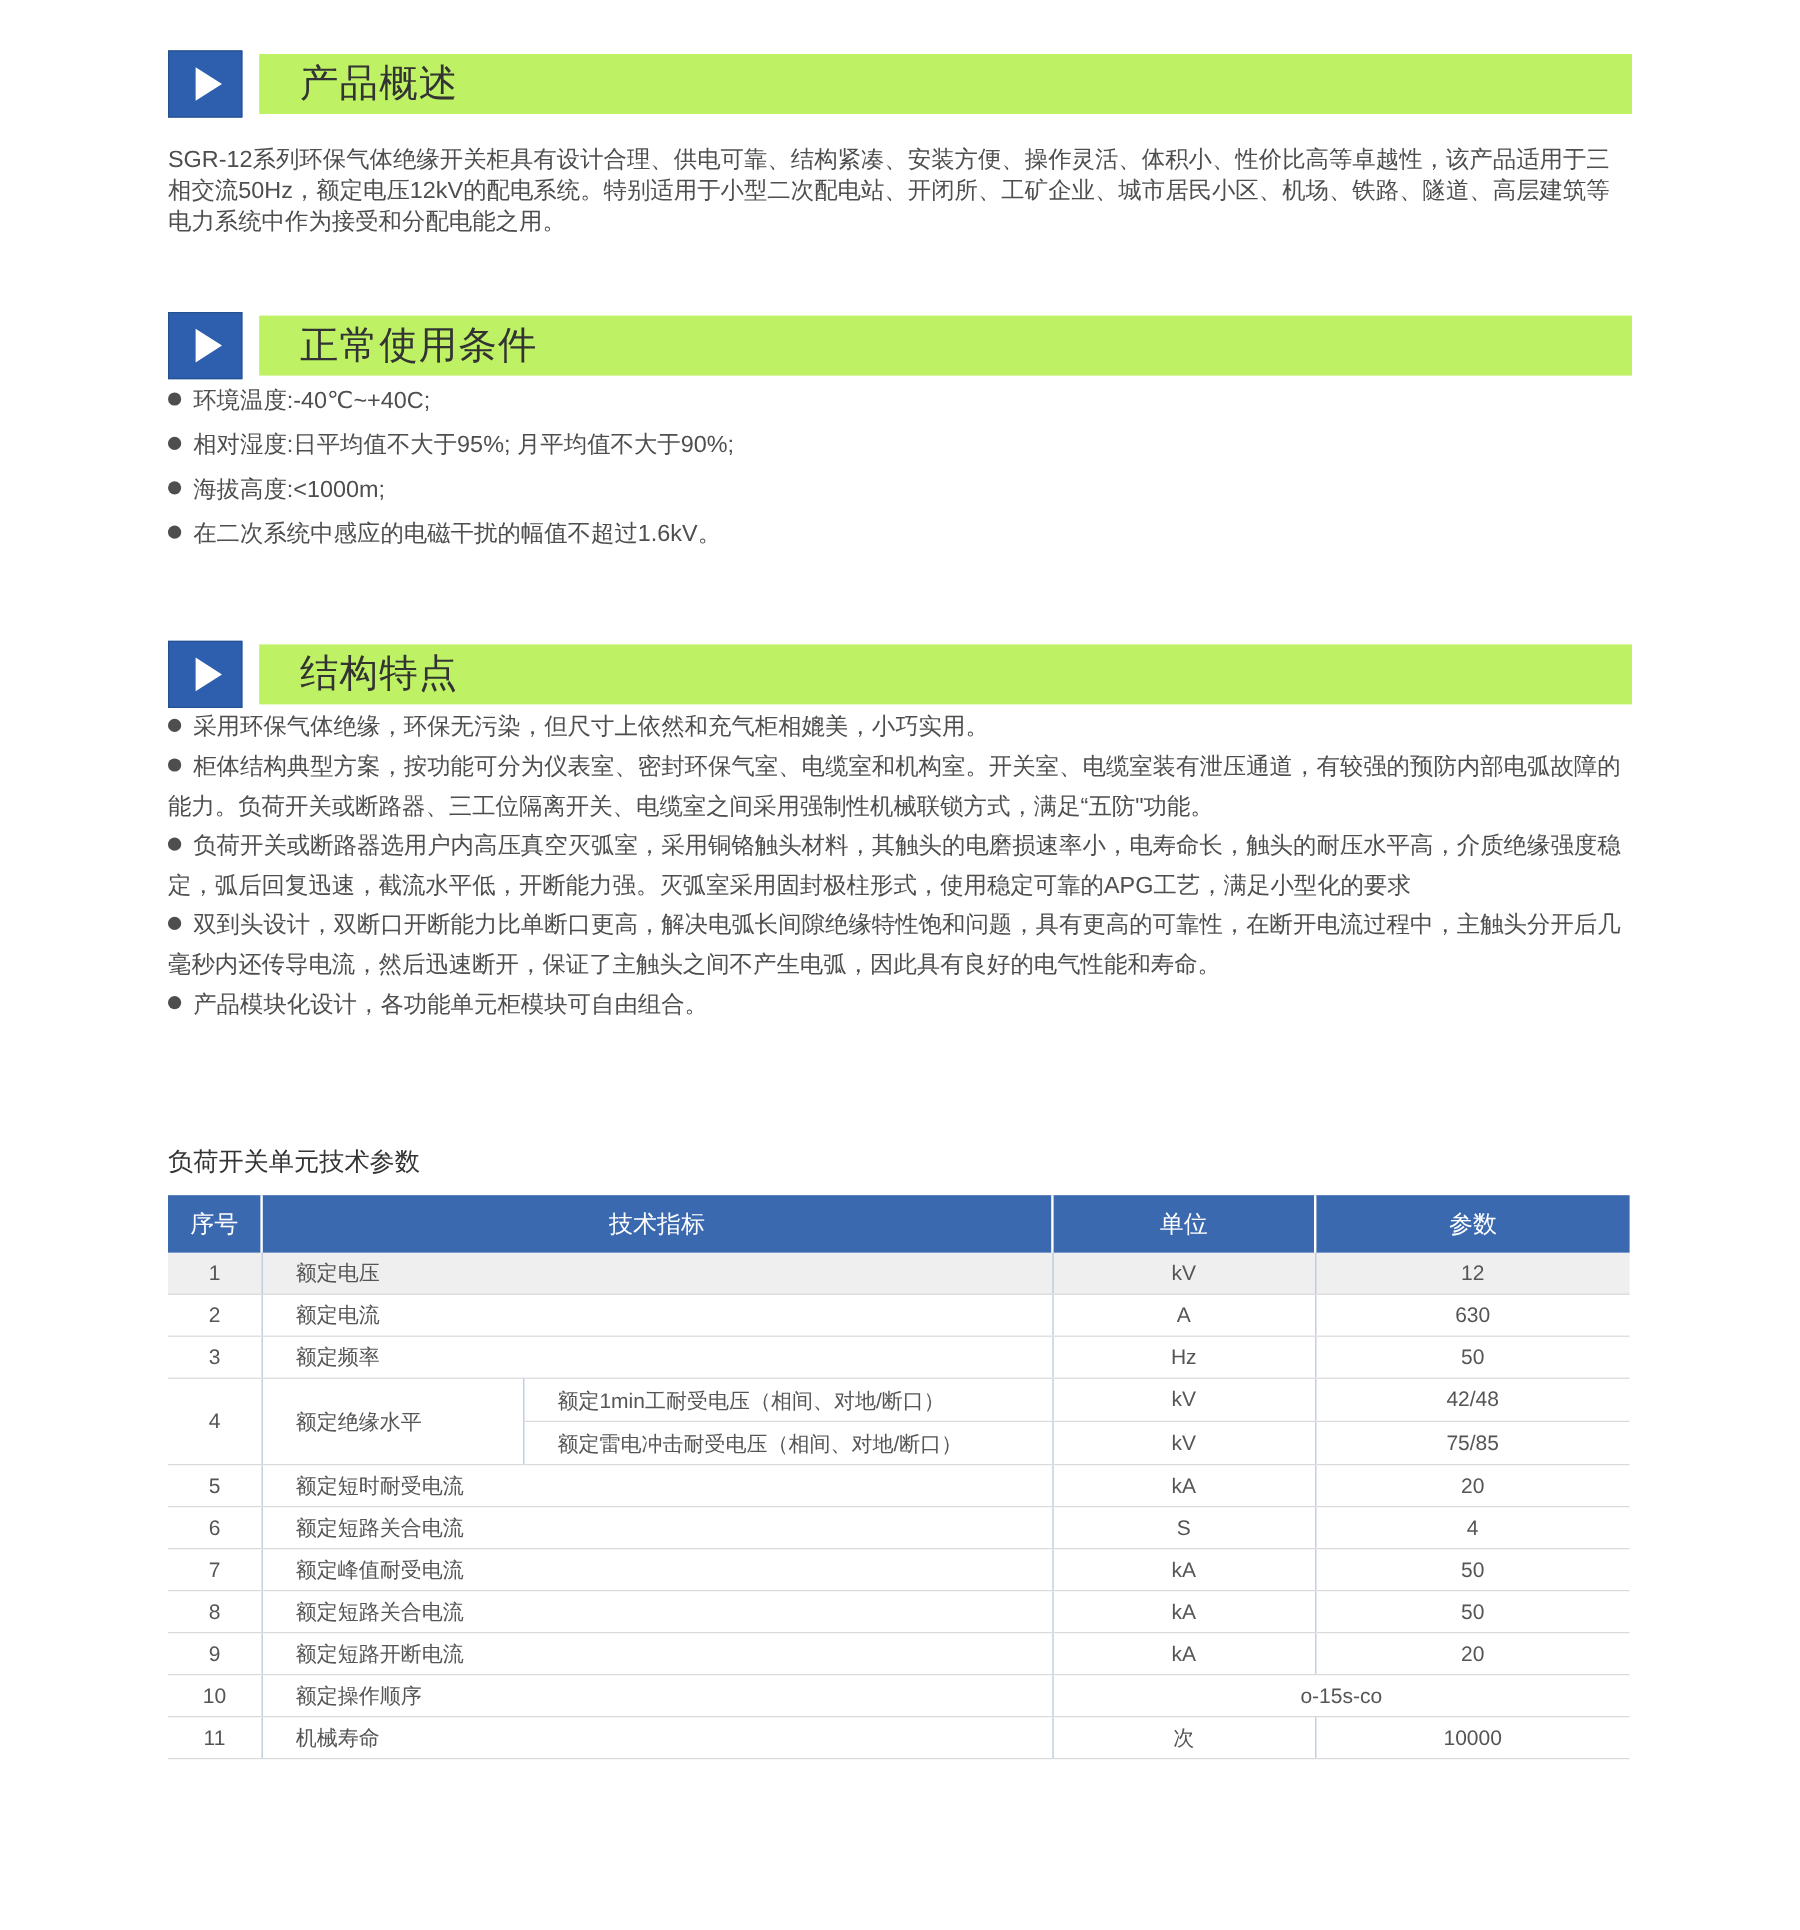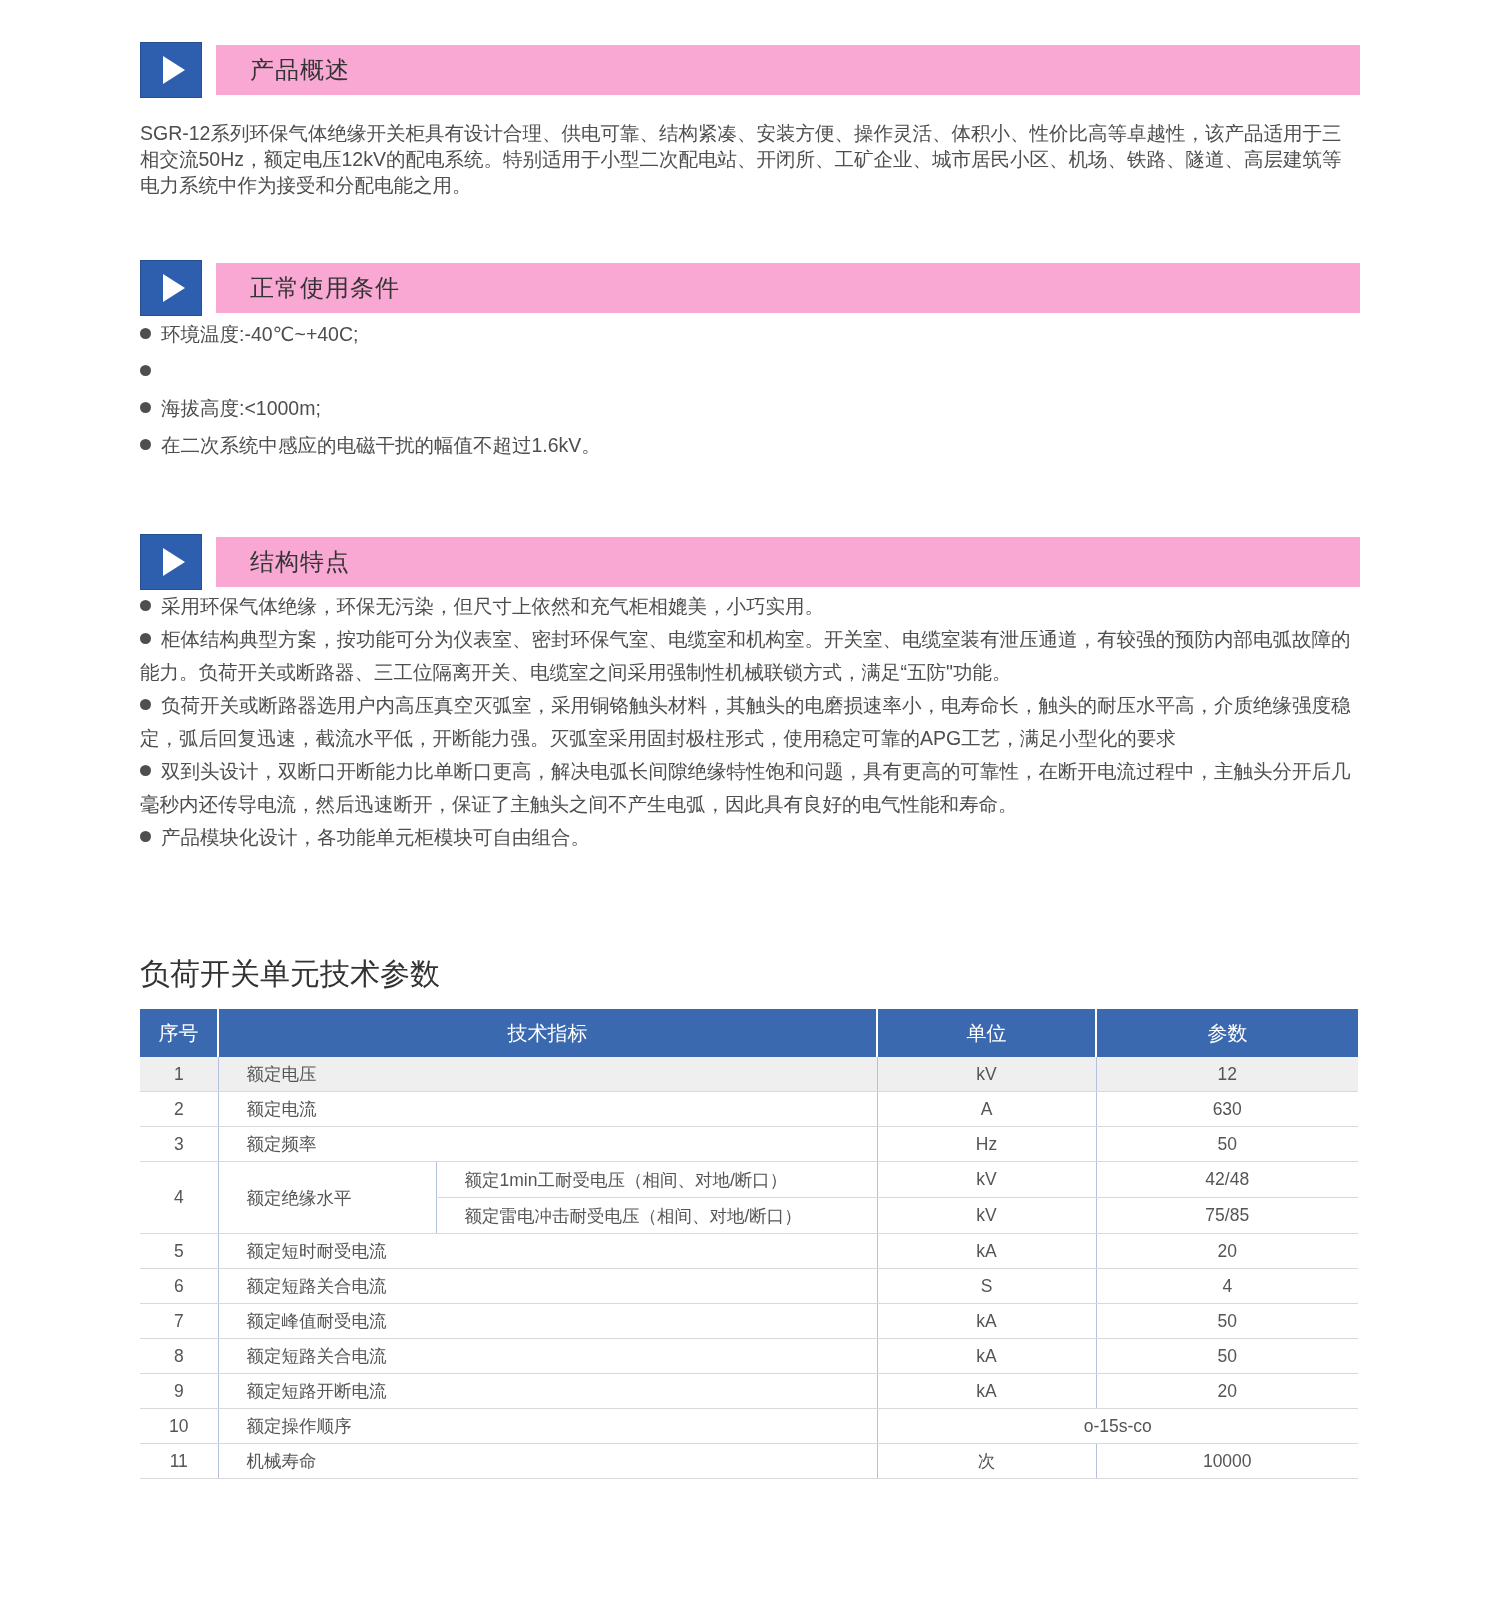--- a/index.html
+++ b/index.html
@@ -33,25 +33,25 @@
     width:0;height:0;
     border-left:22px solid #ffffff;
     border-top:14px solid transparent;
     border-bottom:14px solid transparent;
     margin-left:6px;
   }
   .section-bar{
     flex:1;
     height:50px;
     margin-left:14px;
-    background:#f9a8d4;
+    background:#bef264;
     display:flex;align-items:center;
     padding-left:34px;
     box-sizing:border-box;
-    font-size:24px;
+    font-size:32px;
     color:#333333;
     letter-spacing:1px;
   }
   
   .overview-paragraph{
     margin-top:22px;
     font-size:19.5px;
     line-height:26px;
     color:#4e4e4e;
   }
@@ -75,21 +75,21 @@
     background:#4e4e4e;
     margin-right:10px;
     vertical-align:2px;
   }
   .gap-a{height:62px;}
   .gap-b{height:70px;}
   .gap-c{height:78px;}
   
   .table-title{
     margin-top:22px;
-    font-size:30px;
+    font-size:21px;
     color:#333333;
   }
   table.params{
     margin-top:14px;
     width:1218px;
     border-collapse:collapse;
     table-layout:fixed;
   }
   table.params col.c-no{width:78px;}
   table.params col.c-ind-a{width:218px;}
@@ -140,21 +140,21 @@
   <div class="section-header">
     <div class="play-box">
         <div class="tri"></div>
       </div>
     <div class="section-bar">
       <span>正常使用条件</span>
     </div>
   </div>
   <ul class="bullet-list list-conditions">
     <li><span class="dot"></span><span>环境温度:-40℃~+40C;</span></li>
-    <li><span class="dot"></span></li>
+    <li><span class="dot"></span><span>相对湿度:日平均值不大于95%; 月平均值不大于90%;</span></li>
     <li><span class="dot"></span><span>海拔高度:&lt;1000m;</span></li>
     <li><span class="dot"></span><span>在二次系统中感应的电磁干扰的幅值不超过1.6kV。</span></li>
   </ul>
 
   <div class="gap-b"></div>
 
   <div class="section-header">
     <div class="play-box">
         <div class="tri"></div>
       </div>

